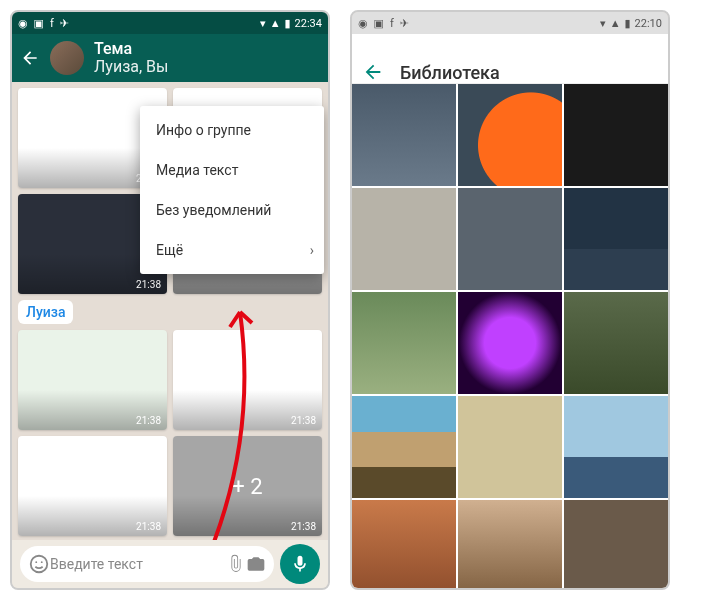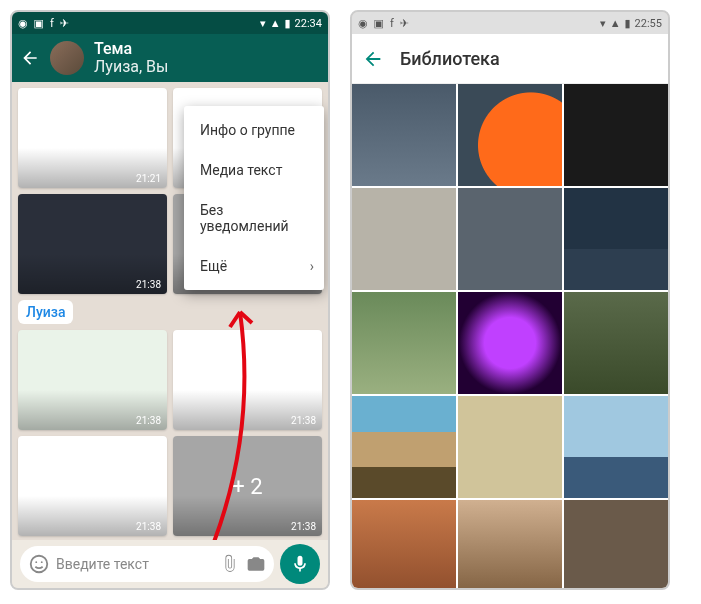--- a/index.html
+++ b/index.html
@@ -96,21 +96,21 @@
     padding:4px 8px;
     font-size:14px;
     font-weight:500;
     color:#1e88e5;
     width:fit-content;
   }
 
   .menu {
     position: absolute;
     top: 24px; right: 4px;
-    width: 140px;
+    width: 184px;
     background: #fff;
     box-shadow: 0 4px 14px rgba(0,0,0,.35);
     border-radius: 3px;
     z-index: 50;
     padding: 4px 0;
   }
   .menu-item {
     padding: 12px 16px;
     font-size: 14px;
     color: #333;
@@ -138,34 +138,34 @@
   .inputbar {
     height: 48px;
     background: #efeae2;
     display: flex; align-items: center;
     padding: 6px 8px; gap: 6px;
   }
   .inputfield {
     flex:1; height:36px;
     background:#fff; border-radius:18px;
     display:flex; align-items:center;
-    padding:0 8px; gap:6px;
+    padding:0 8px; 
     color:#888; font-size:14px;
   }
   .sendbtn {
     width:40px; height:40px;
     background:#00897b; border-radius:50%;
     display:flex; align-items:center; justify-content:center;
   }
 
   
   .appbar2 {
     height: 50px;
     background:#fff;
-    display:flex; align-items:center;
+    display:flex; align-items:flex-end;
     padding:0 10px; gap:16px;
     color:#00897b;
     border-bottom:1px solid #eee;
   }
   .appbar2 .title { font-size:18px; font-weight:500; color:#333; }
   .wall-grid {
     flex:1; background:#fff;
     display:grid;
     grid-template-columns: repeat(3, 1fr);
     grid-auto-rows: 102px;
@@ -292,21 +292,21 @@
     <div class="left">
       <span>◉</span>
       <span>▣</span>
       <span>f</span>
       <span>✈</span>
     </div>
     <div class="right">
       <span>▾</span>
       <span>▲</span>
       <span>▮</span>
-      <span>22:55</span>
+      <span>22:10</span>
     </div>
   </div>
 
   <div class="appbar2">
     <svg width="22" height="22" viewBox="0 0 24 24">
         <path fill="#00897b" d="M20 11H7.8l5.6-5.6L12 4l-8 8 8 8 1.4-1.4L7.8 13H20z"></path>
       </svg>
     <span class="title">Библиотека</span>
   </div>
 

